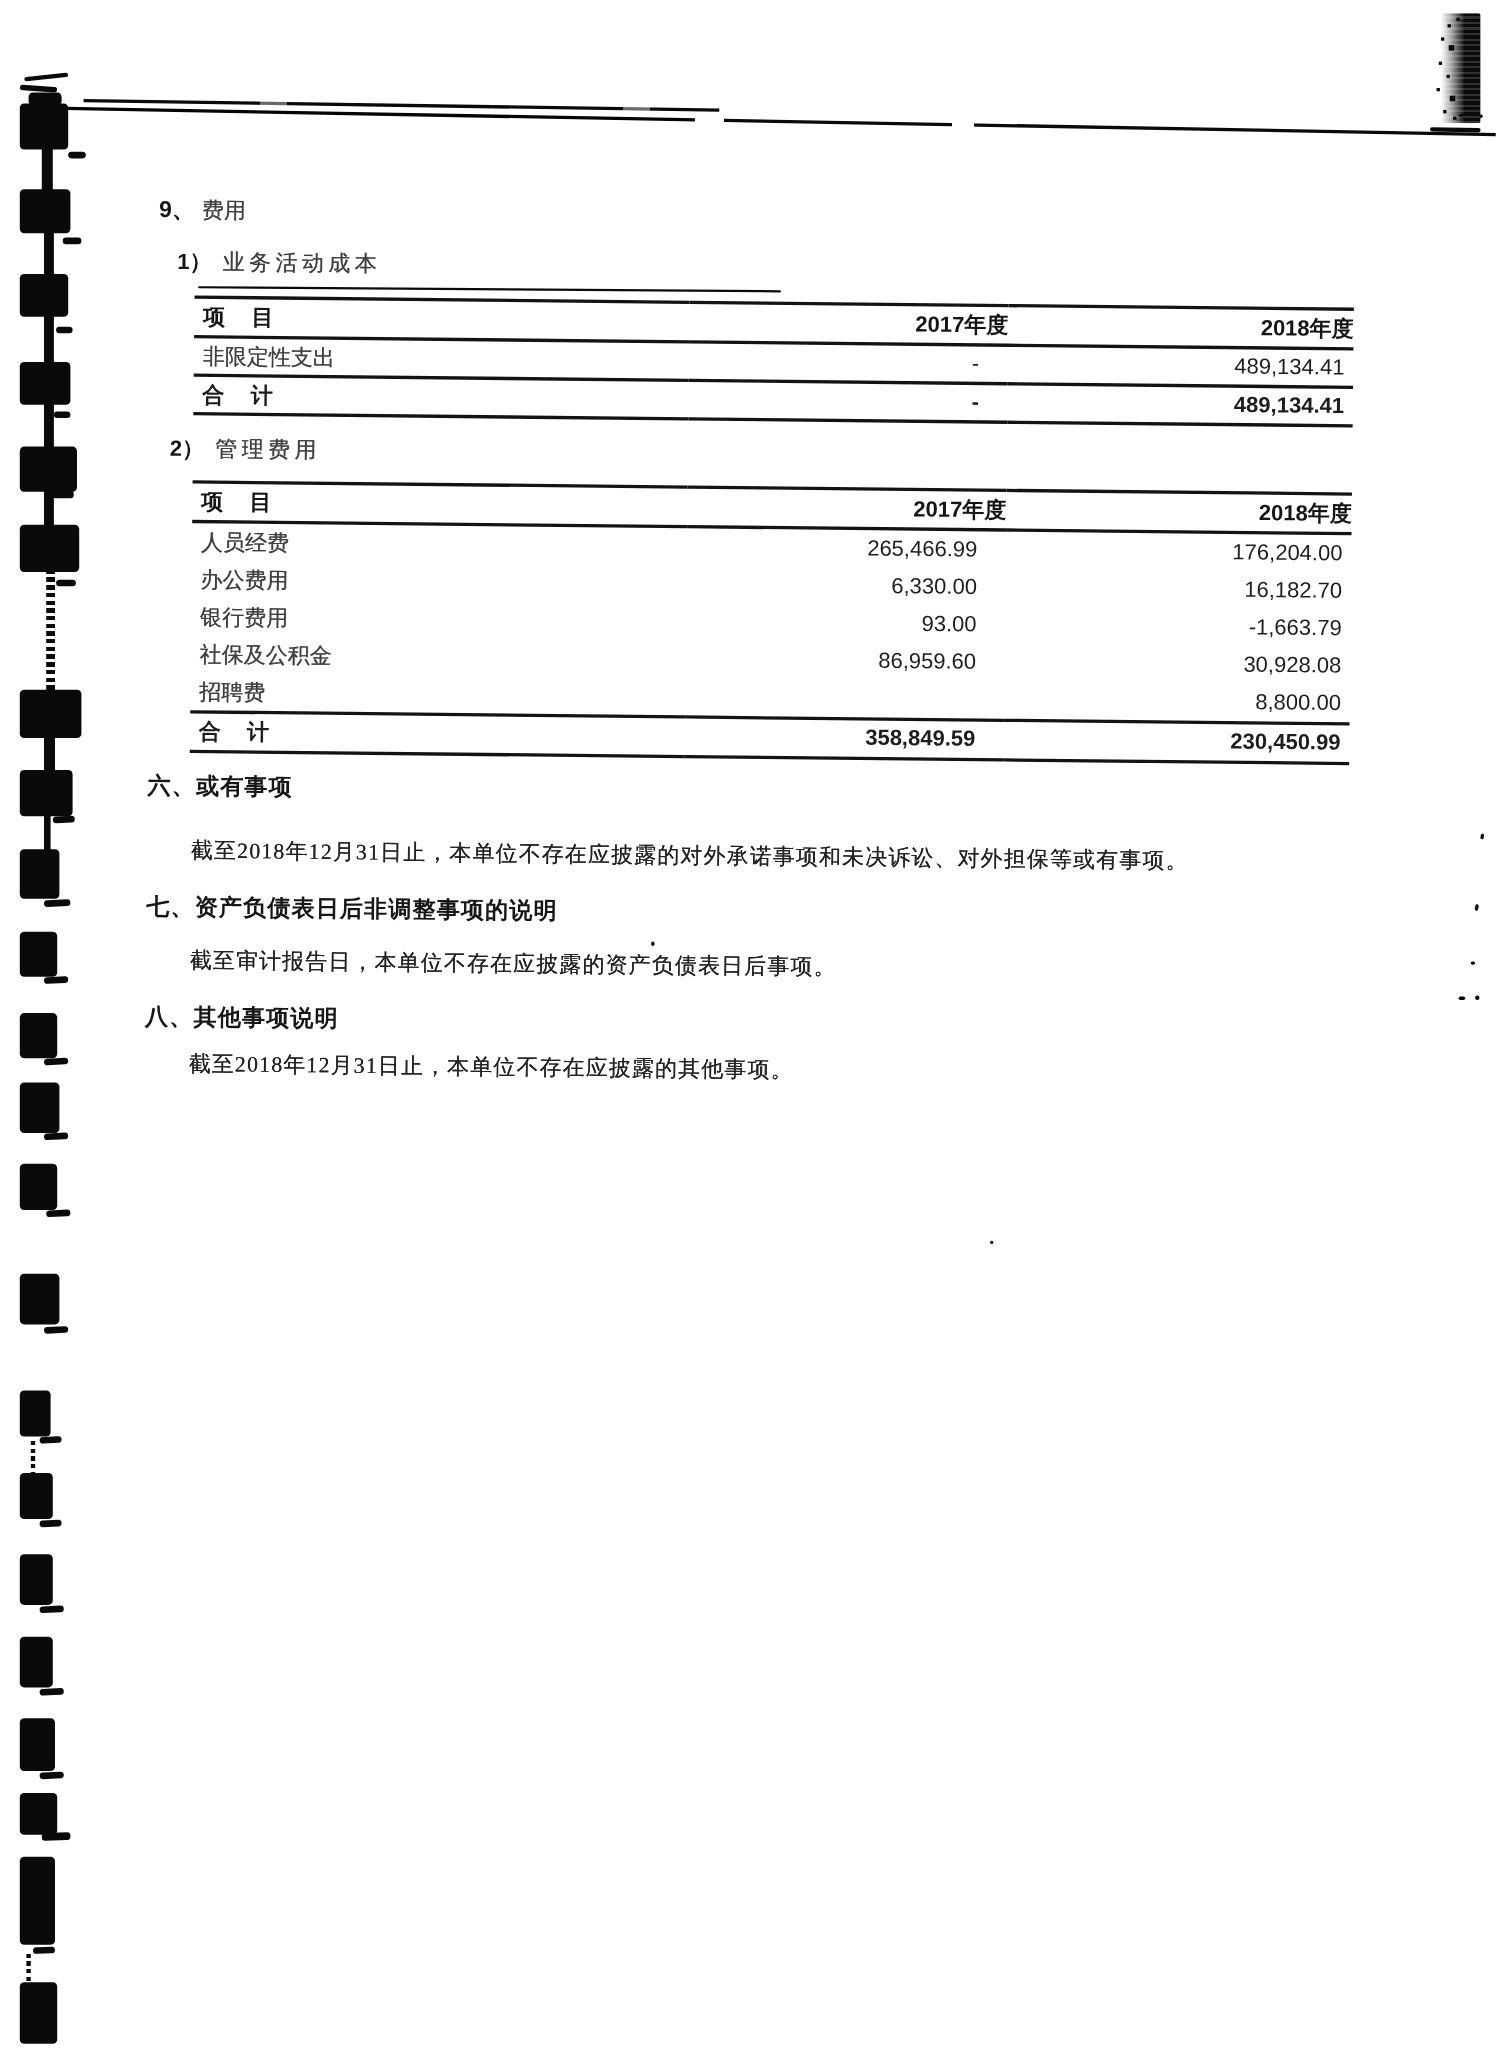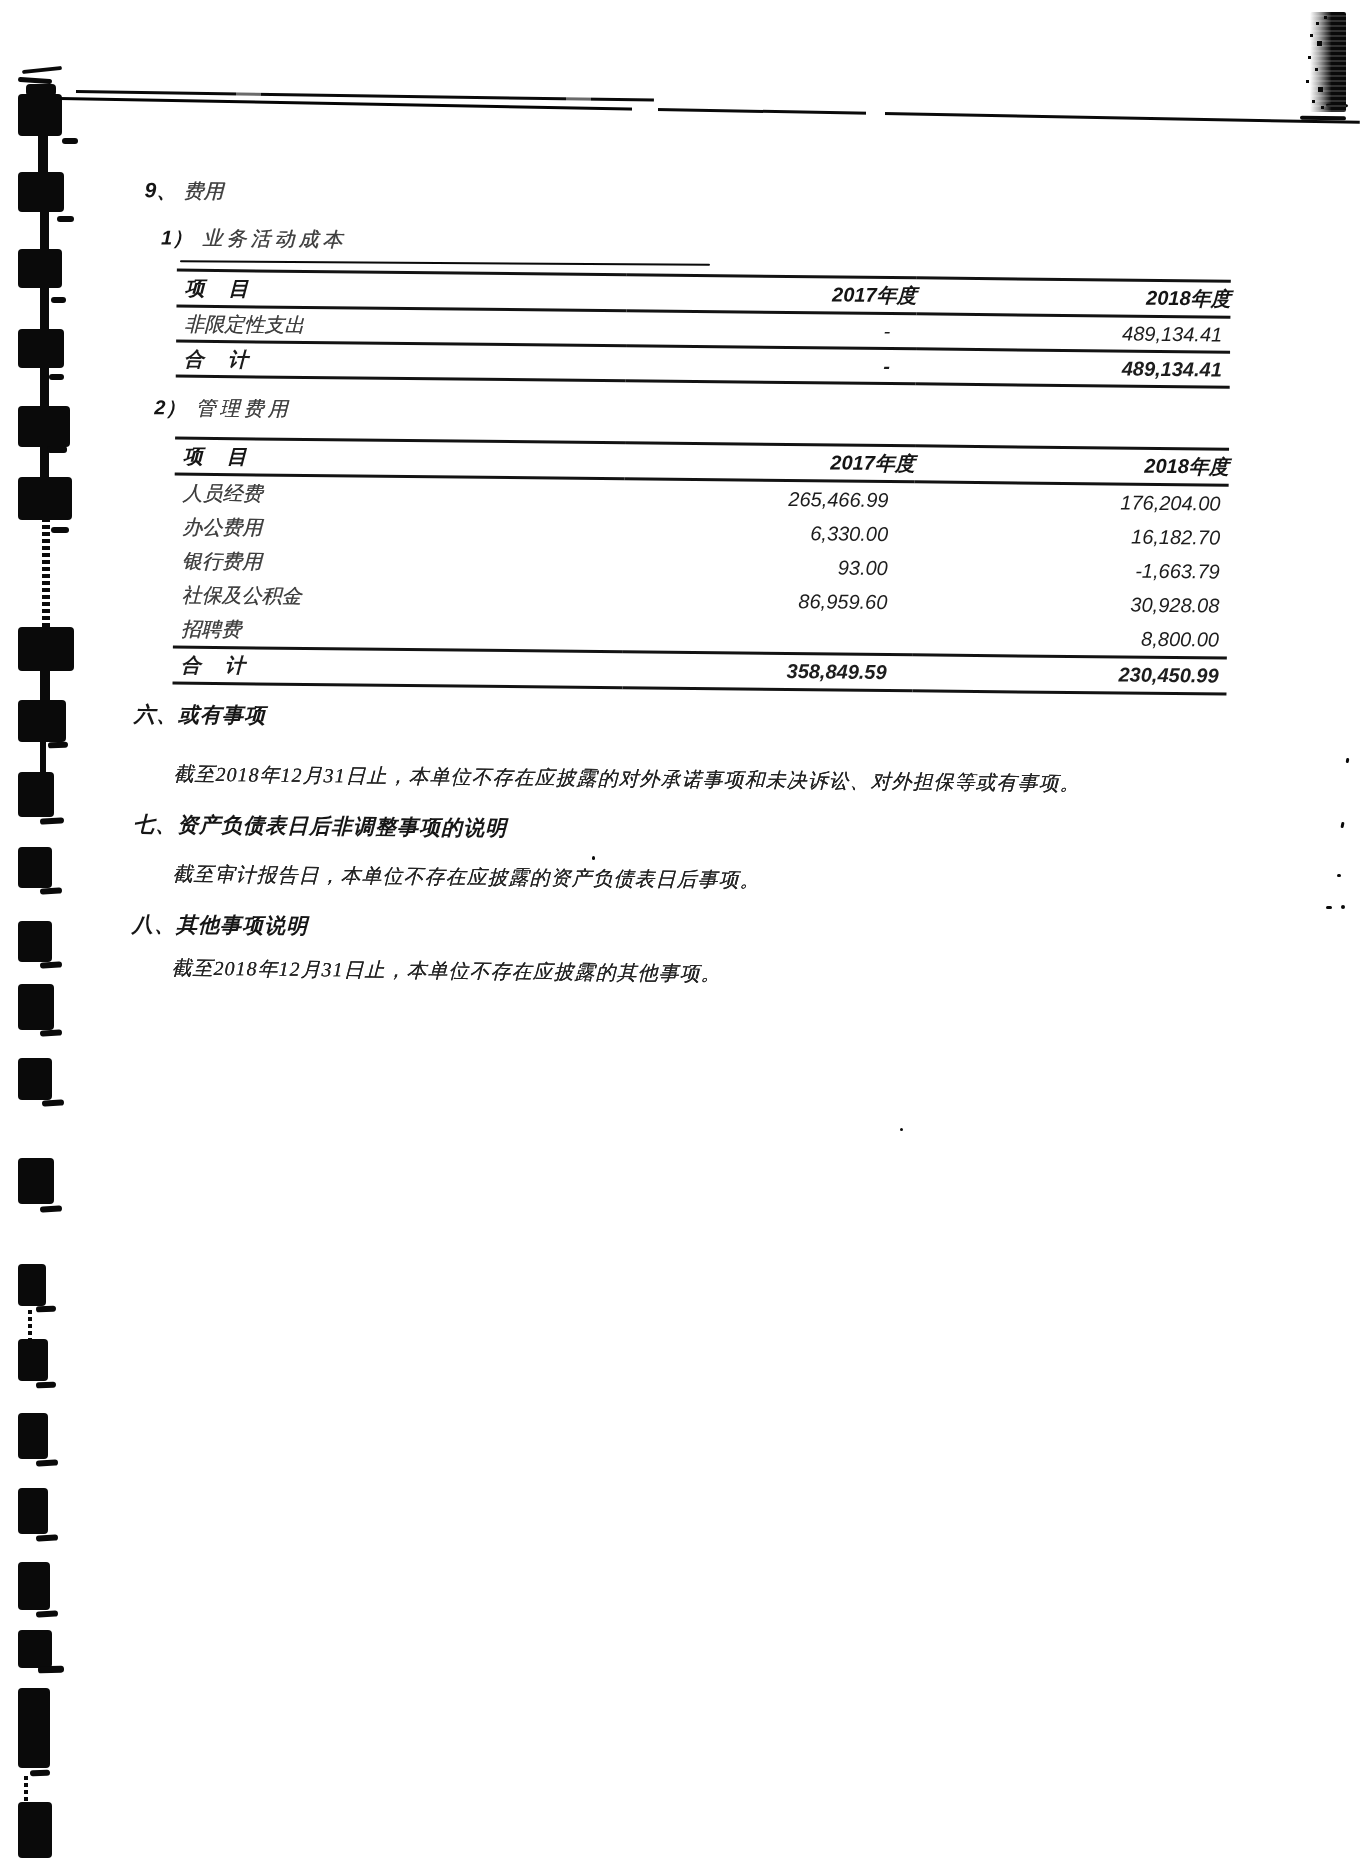--- a/index.html
+++ b/index.html
@@ -1,19 +1,19 @@
 <!DOCTYPE html>
 <html><head>
 <meta charset="utf-8">
 <style>
   html,body { margin:0; padding:0; background:#e8e8e8; }
   .sheet {
     position:relative; width:1360px; height:1871px; margin:0 auto;
     background:#ffffff; overflow:hidden;
-    font-family:"Liberation Serif", serif; color:#1c1c1c;font-style:italic;
+    font-family:"Liberation Serif", serif; color:#1c1c1c;
   }
 
   
   .artifact-layer { position:absolute; inset:0; pointer-events:none; }
   .art { position:absolute; background:#0a0a0a; }
   .art.b { border-radius:4px; }
   .art.d { border-radius:3px; }
   .art.sd { background:repeating-linear-gradient(180deg,#0a0a0a 0 4px,transparent 4px 7px); }
 
   .topline-a {

